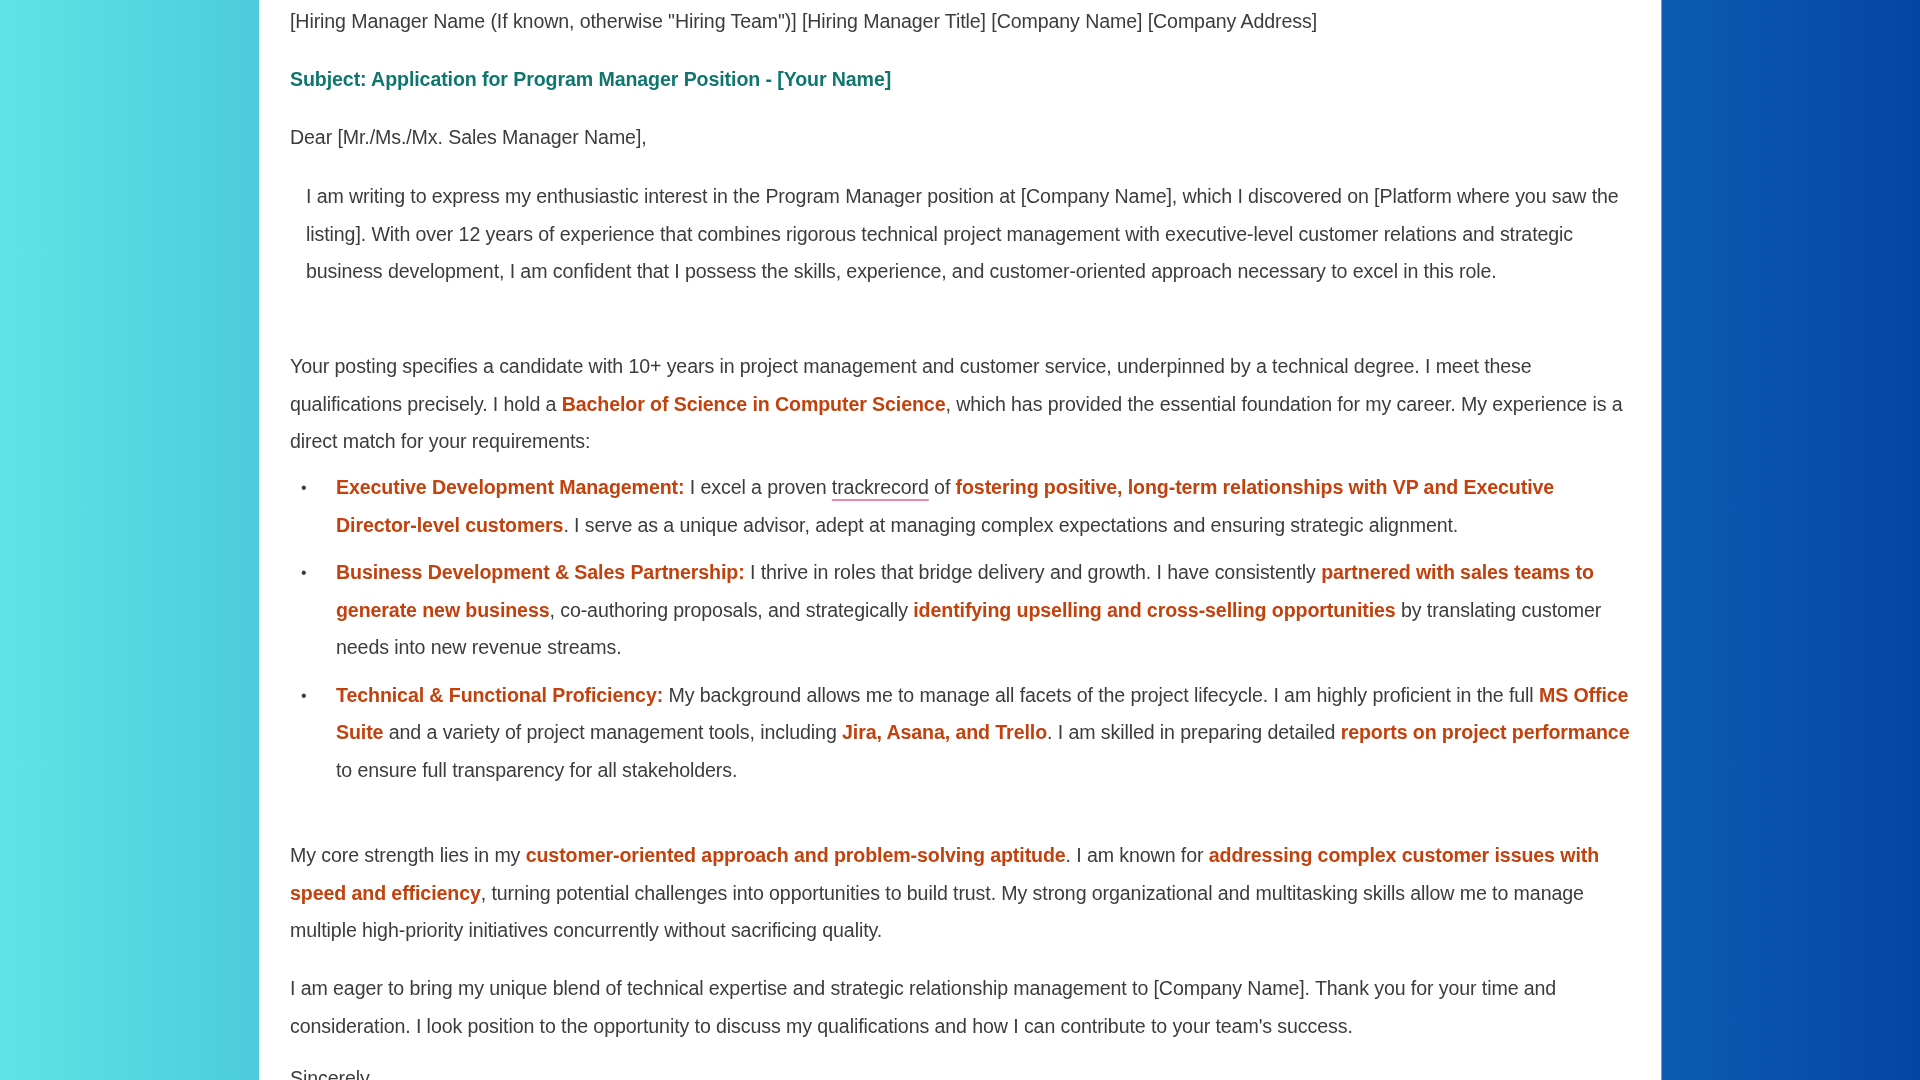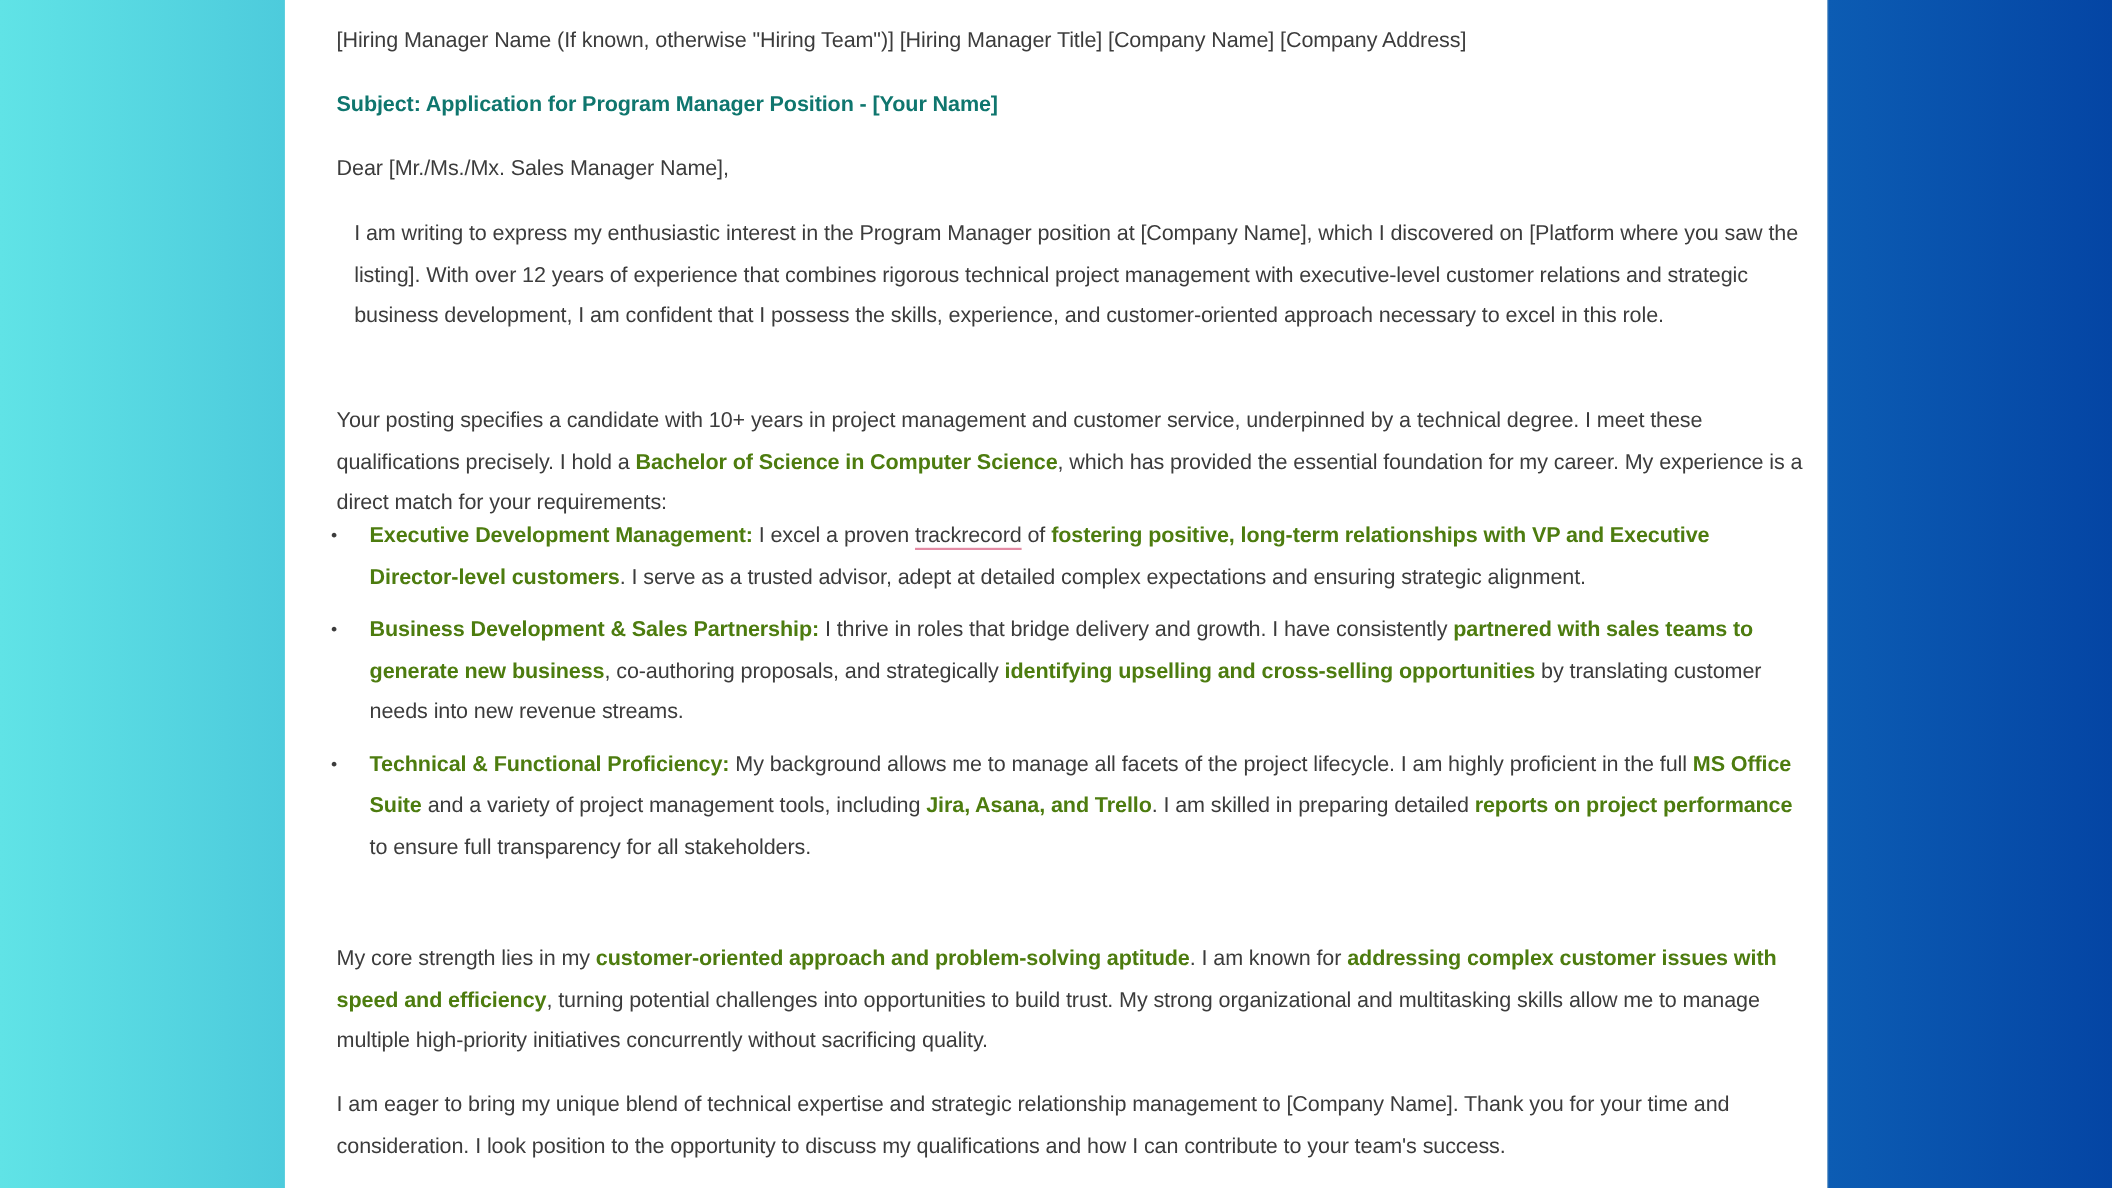--- a/index.html
+++ b/index.html
@@ -35,21 +35,21 @@
     .content {
       position: absolute;
       left: 31px;
       top: 0;
       width: 1348px;
       color: #3c3c3c;
       font-size: 19.6px;
       letter-spacing: -0.1px;
     }
     .p {
-      margin: 16px;
+      margin: 0;
       line-height: 37.5px;
     }
     .line1 { position: absolute; top: 3px; left: 0; white-space: nowrap; }
     .subject { position: absolute; top: 61px; left: 0; white-space: nowrap; font-weight: bold; color: #0f766e; }
     .dear { position: absolute; top: 119px; left: 0; white-space: nowrap; }
     .para1 { position: absolute; top: 178px; left: 16px; width: 1345px; }
     .para2 { position: absolute; top: 348px; left: 0; width: 1350px; }
     .bullets {
       position: absolute; top: 469px; left: 0; width: 1350px;
       list-style: none; margin: 0; padding: 0;
@@ -63,21 +63,21 @@
     .bullets li .dot {
       position: absolute;
       left: 11px;
       top: 0;
       font-size: 16px;
       color: #3c3c3c;
     }
     .para3 { position: absolute; top: 837px; left: 0; width: 1350px; }
     .para4 { position: absolute; top: 970px; left: 0; width: 1350px; }
     .closing { position: absolute; top: 1060px; left: 0; white-space: nowrap; }
-    b, .b { font-weight: bold; color: #4d7c0f; }
+    b, .b { font-weight: bold; color: #c2410c; }
     .spell-red {
       text-decoration: underline;
       text-decoration-color: #e38ba4;
       text-decoration-thickness: 2px;
       text-underline-offset: 5px;
     }
     .grammar-blue {
       text-decoration-color: #8ab0e8;
       text-decoration-thickness: 2px;
       text-underline-offset: 5px;
@@ -97,21 +97,21 @@
     <p class="p subject">Subject: Application for Program Manager Position - [Your Name]</p>
 
     <p class="p dear">Dear [Mr./Ms./Mx. Sales Manager Name],</p>
 
     <p class="p para1">I am writing to express my enthusiastic interest in the Program Manager position at [Company Name], which I discovered on [Platform where you saw the listing]. With over 12 years of experience that combines rigorous technical project management with executive-level customer relations and strategic business development, I am confident that I possess the skills, experience, and customer-oriented approach necessary to excel in this role.</p>
 
     <p class="p para2"><span>Your posting specifies a candidate with 10+ years in project management and customer service, </span><span class="grammar-blue">underpinned</span><span> by a technical degree. I meet these qualifications precisely. I hold a </span><b>Bachelor of Science in Computer Science</b><span>, which has provided the essential foundation for my career. My experience is a direct match for your requirements:</span></p>
 
     <ul class="bullets">
       <li>
-        <span class="dot">•</span><b>Executive Development Management:</b><span> I excel a proven </span><span class="spell-red">trackrecord</span><span> of </span><b>fostering positive, long-term relationships with VP and Executive Director-level customers</b><span>. I serve as a trusted advisor, adept at detailed complex expectations and ensuring strategic alignment.</span>
+        <span class="dot">•</span><b>Executive Development Management:</b><span> I excel a proven </span><span class="spell-red">trackrecord</span><span> of </span><b>fostering positive, long-term relationships with VP and Executive Director-level customers</b><span>. I serve as a unique advisor, adept at managing complex expectations and ensuring strategic alignment.</span>
       </li>
       <li>
         <span class="dot">•</span><b>Business Development &amp; Sales Partnership:</b><span> I thrive in roles that bridge delivery and growth. I have consistently </span><b>partnered with sales teams to generate new business</b><span>, co-authoring proposals, and strategically </span><b>identifying upselling and cross-selling opportunities</b><span> by translating customer needs into new revenue streams.</span>
       </li>
       <li>
         <span class="dot">•</span><b>Technical &amp; Functional Proficiency:</b><span> My background allows me to manage all facets of the project lifecycle. I am highly proficient in the full </span><b>MS Office Suite</b><span> and </span><span class="grammar-blue">a vari</span><span>ety of project management tools, including </span><b>Jira, Asana, and Trello</b><span>. I am skilled in preparing detailed </span><b>reports on project performance</b><span> to ensure full transparency for all stakeholders.</span>
       </li>
     </ul>
 
     <p class="p para3"><span>My core strength lies in my </span><b>customer-oriented approach and problem-solving aptitude</b><span>. I am known for </span><b>addressing complex customer issues with speed and efficiency</b><span>, turning potential challenges into opportunities to build trust. My strong organizational and multitasking skills allow me to manage multiple high-priority initiatives concurrently without sacrificing quality.</span></p>

